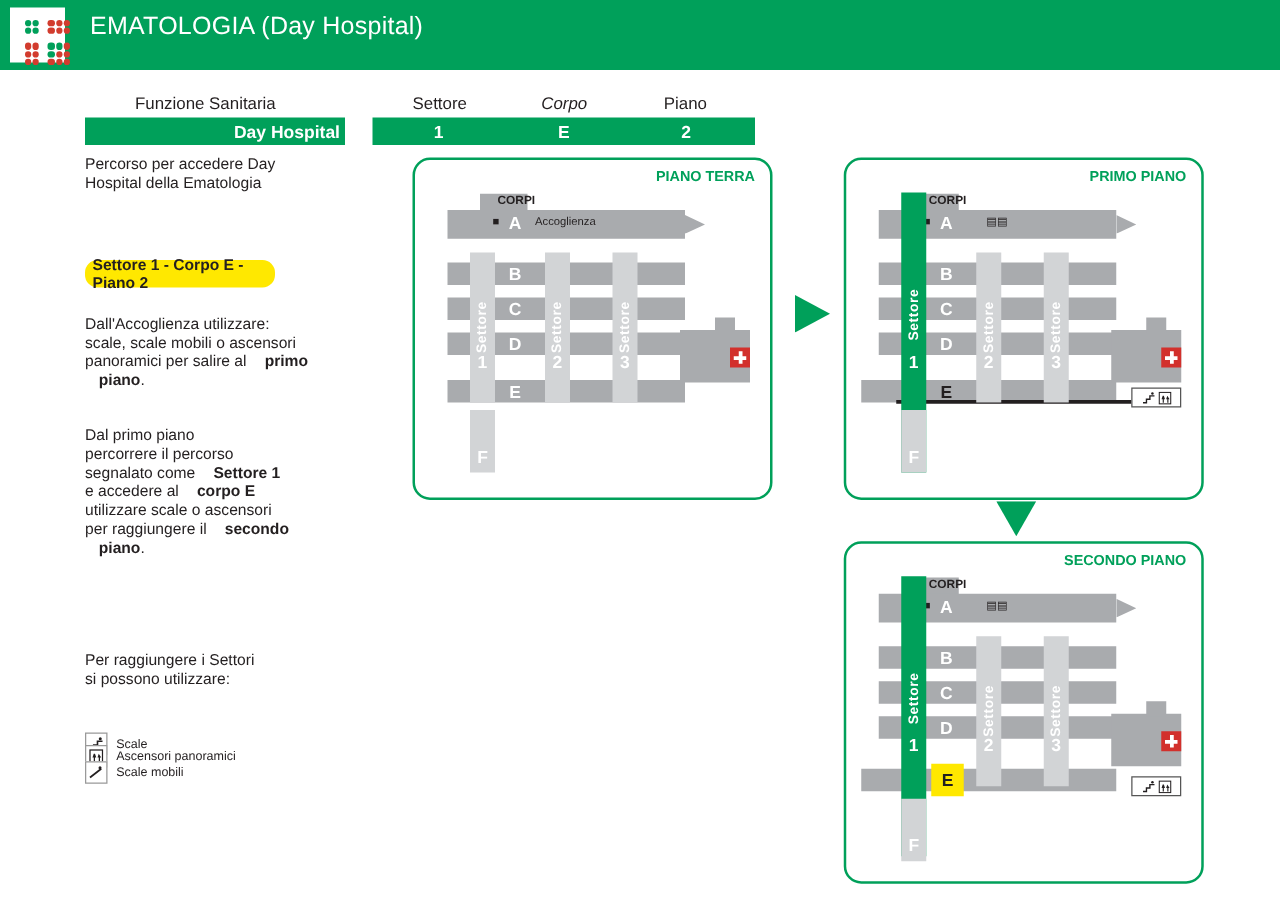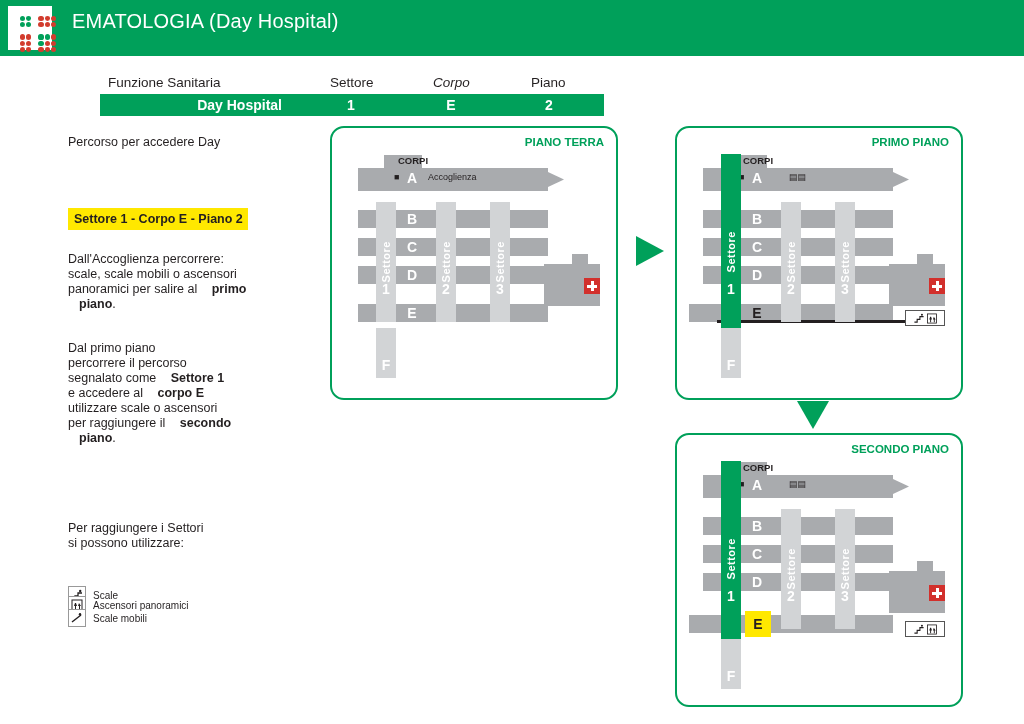--- a/index.html
+++ b/index.html
@@ -35,36 +35,36 @@
   }
   
   .col-label {
     position:absolute; font-size:13.5px; color:#231f20;
   }
   .green-bar {
     position:absolute; background:#00a05a; height:22px;
     color:#ffffff; font-size:14px; font-weight:bold;
     display:flex; align-items:center;
   }
-  .green-bar.left { left:68px; top:94px; width:208px; justify-content:flex-end; padding-right:26px;margin-left:32px;}
+  .green-bar.left { left:68px; top:94px; width:208px; justify-content:flex-end; padding-right:4px;}
   .green-bar.right { left:298px; top:94px; width:306px; }
   .gb-cell {
     position:absolute; top:0; height:22px; display:flex; align-items:center; justify-content:center;
     font-size:14px; font-weight:bold; color:#fff;
   }
   
   .left-txt {
     position:absolute; left:68px; width:215px;
     font-size:12.5px; line-height:15px; color:#231f20;
   }
   .bold { font-weight:bold;margin-left:11px; }
   .yellow-box {
-    position:absolute; left:68px; top:208px; width:180px; height:22px;
+    position:absolute; left:68px; top:208px; width:152px; height:22px;
     background:#ffe800; display:flex; align-items:center; padding-left:6px;
-    font-size:12.5px; font-weight:bold; color:#231f20;
+    font-size:12.5px; font-weight:bold; color:#231f20;border-radius:10px;
   }
   .legend-row {
     position:absolute; left:68px; display:flex; align-items:center;
     font-size:10px; color:#231f20;
   }
   .legend-ico {
     width:18px; height:18px; border:1px solid #999; background:#fff;
     margin-right:7px; display:flex; align-items:center; justify-content:center;
     font-size:11px; color:#231f20;
   }
@@ -159,28 +159,29 @@
 <div class="col-label" style="left:433px; top:75px;font-style:italic;">Corpo</div>
 <div class="col-label" style="left:531px; top:75px;">Piano</div>
 
 <div class="green-bar left">Day Hospital</div>
 <div class="green-bar right">
   <div class="gb-cell" style="left:40px; width:26px;">1</div>
   <div class="gb-cell" style="left:140px; width:26px;">E</div>
   <div class="gb-cell" style="left:238px; width:26px;">2</div>
 </div>
 
-<div class="left-txt" style="top:135px;">
+<div class="left-txt" style="top:124px;">
   <div>Percorso per accedere Day</div>
+  <div>Hospital della Ematologia</div>
 </div>
 
 <div class="yellow-box">Settore 1 - Corpo E - Piano 2</div>
 
 <div class="left-txt" style="top:252px;">
-  <div>Dall'Accoglienza percorrere:</div>
+  <div>Dall'Accoglienza utilizzare:</div>
   <div>scale, scale mobili o ascensori</div>
   <div><span>panoramici per salire al </span><span class="bold">primo</span></div>
   <div><span class="bold">piano</span><span>.</span></div>
 </div>
 
 <div class="left-txt" style="top:341px;">
   <div>Dal primo piano</div>
   <div>percorrere il percorso</div>
   <div><span>segnalato come </span><span class="bold">Settore 1</span></div>
   <div><span>e accedere al </span><span class="bold">corpo E</span></div>

